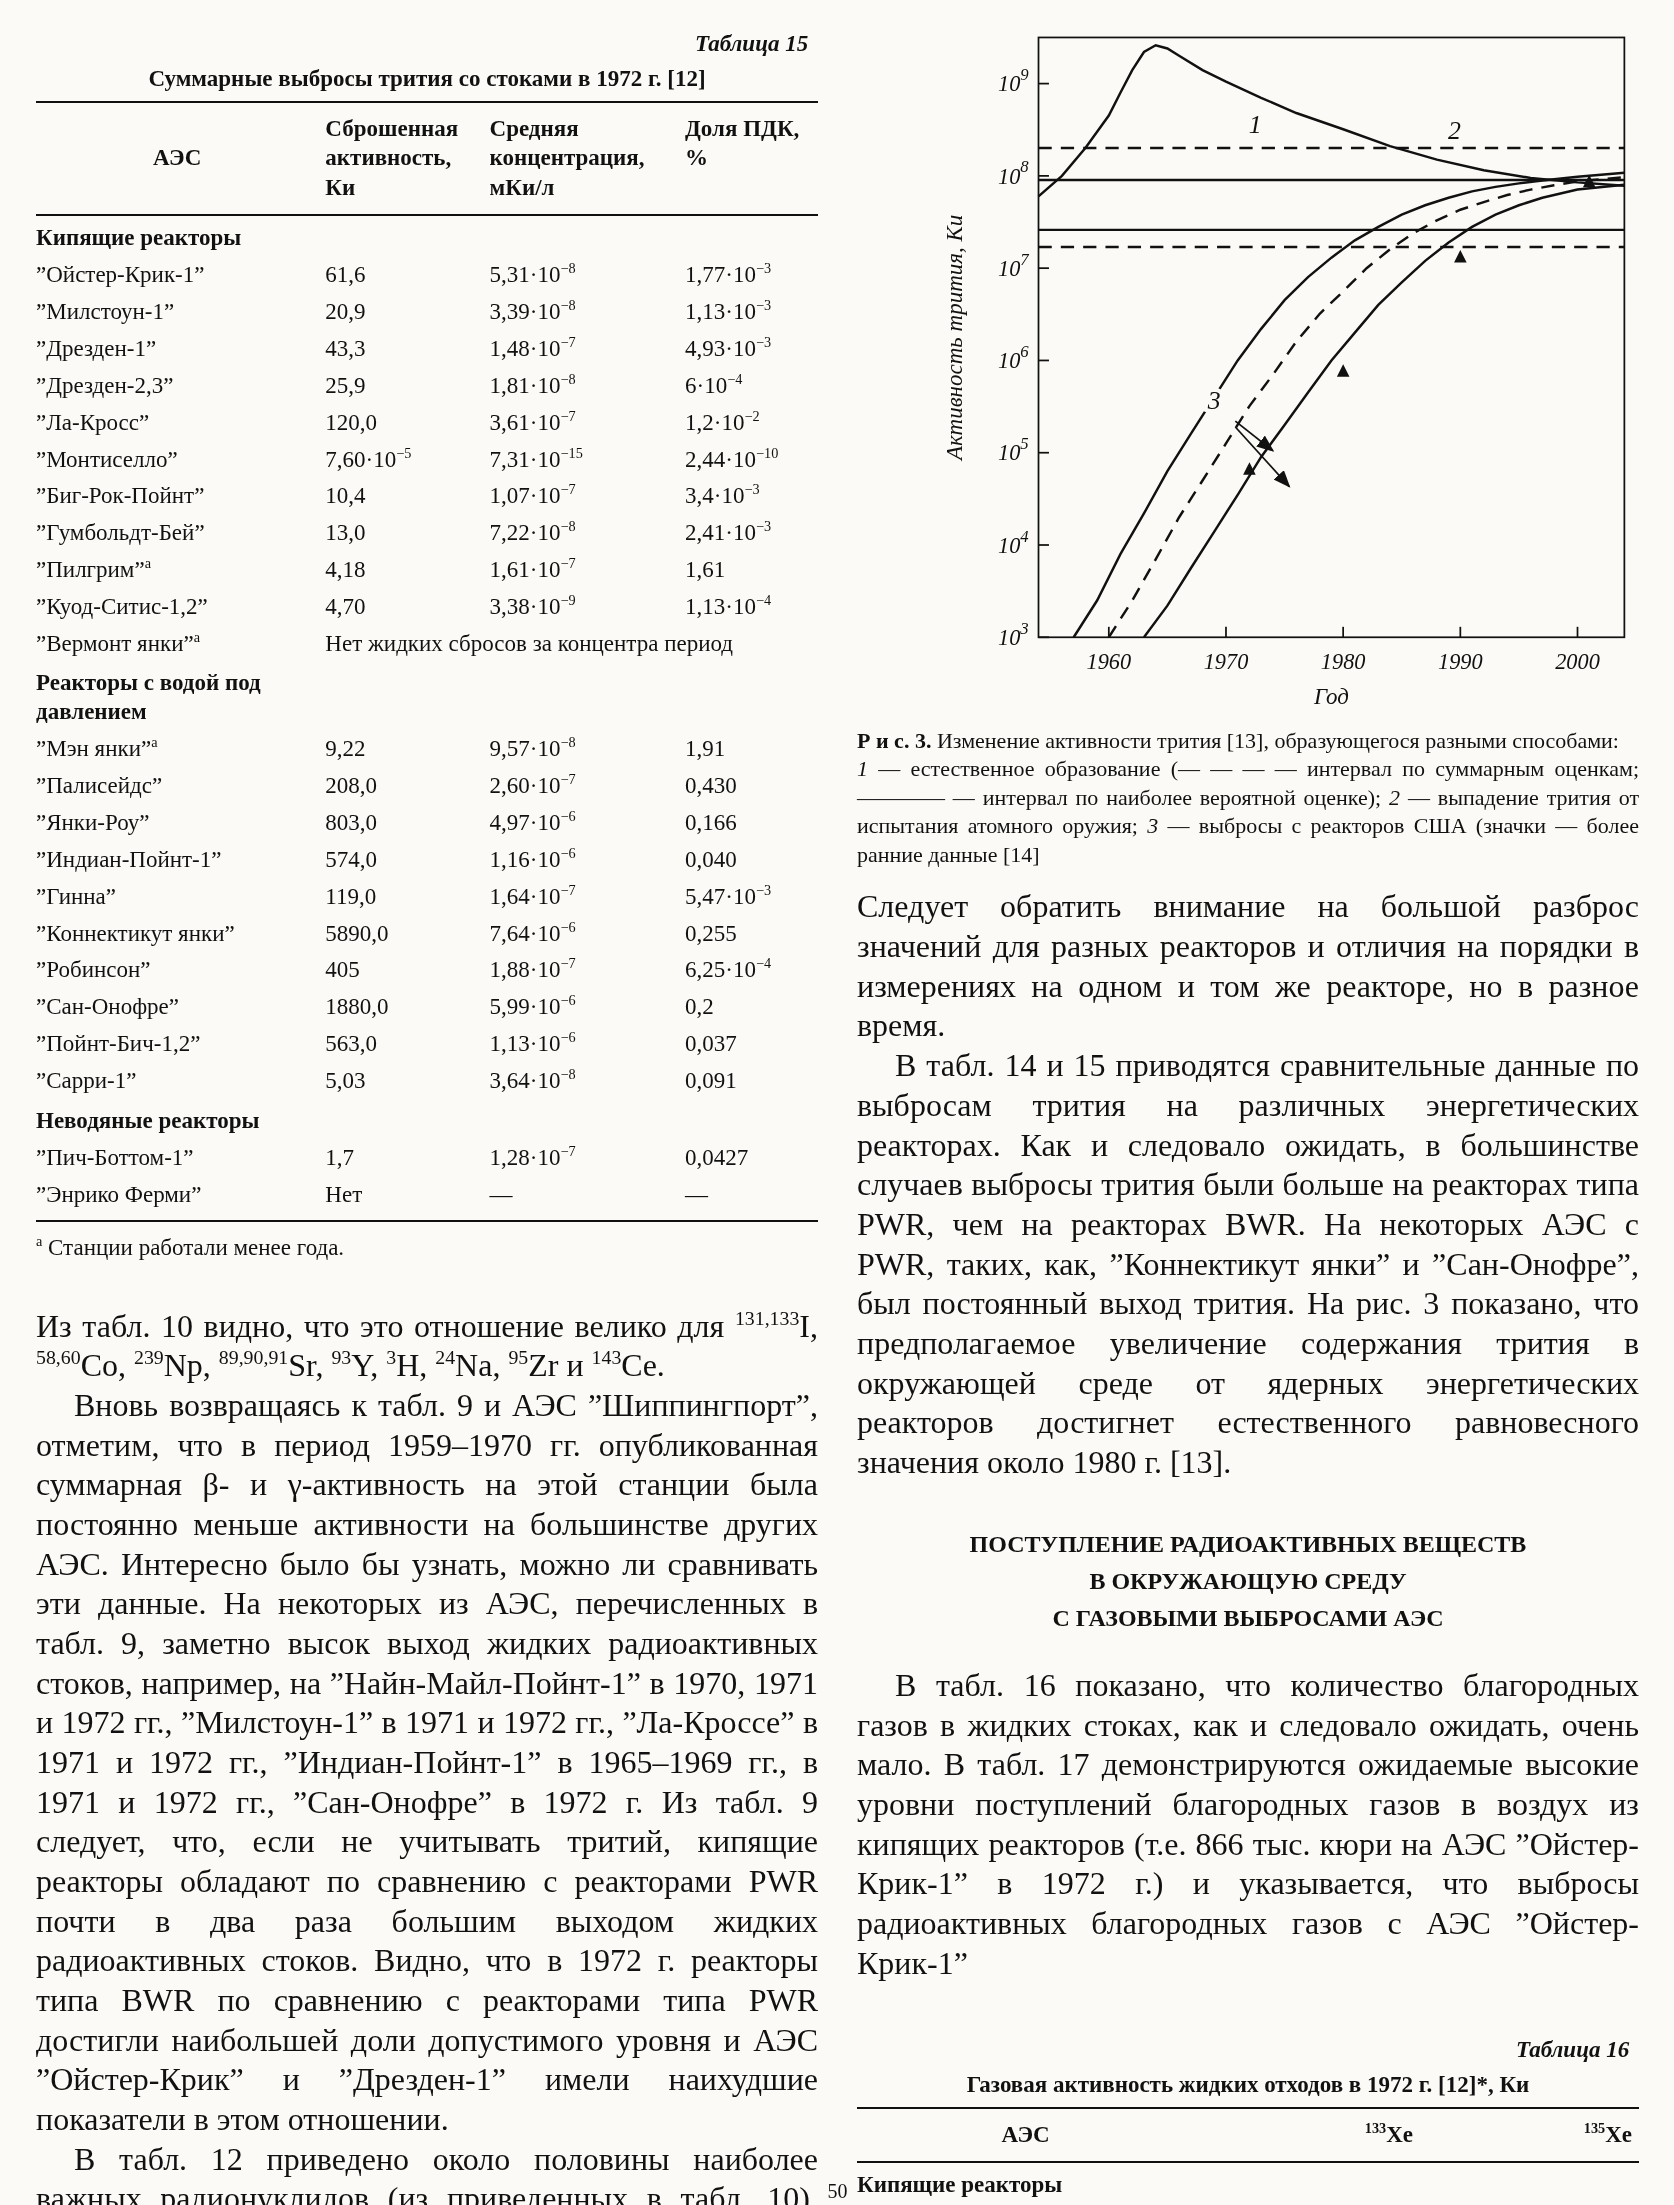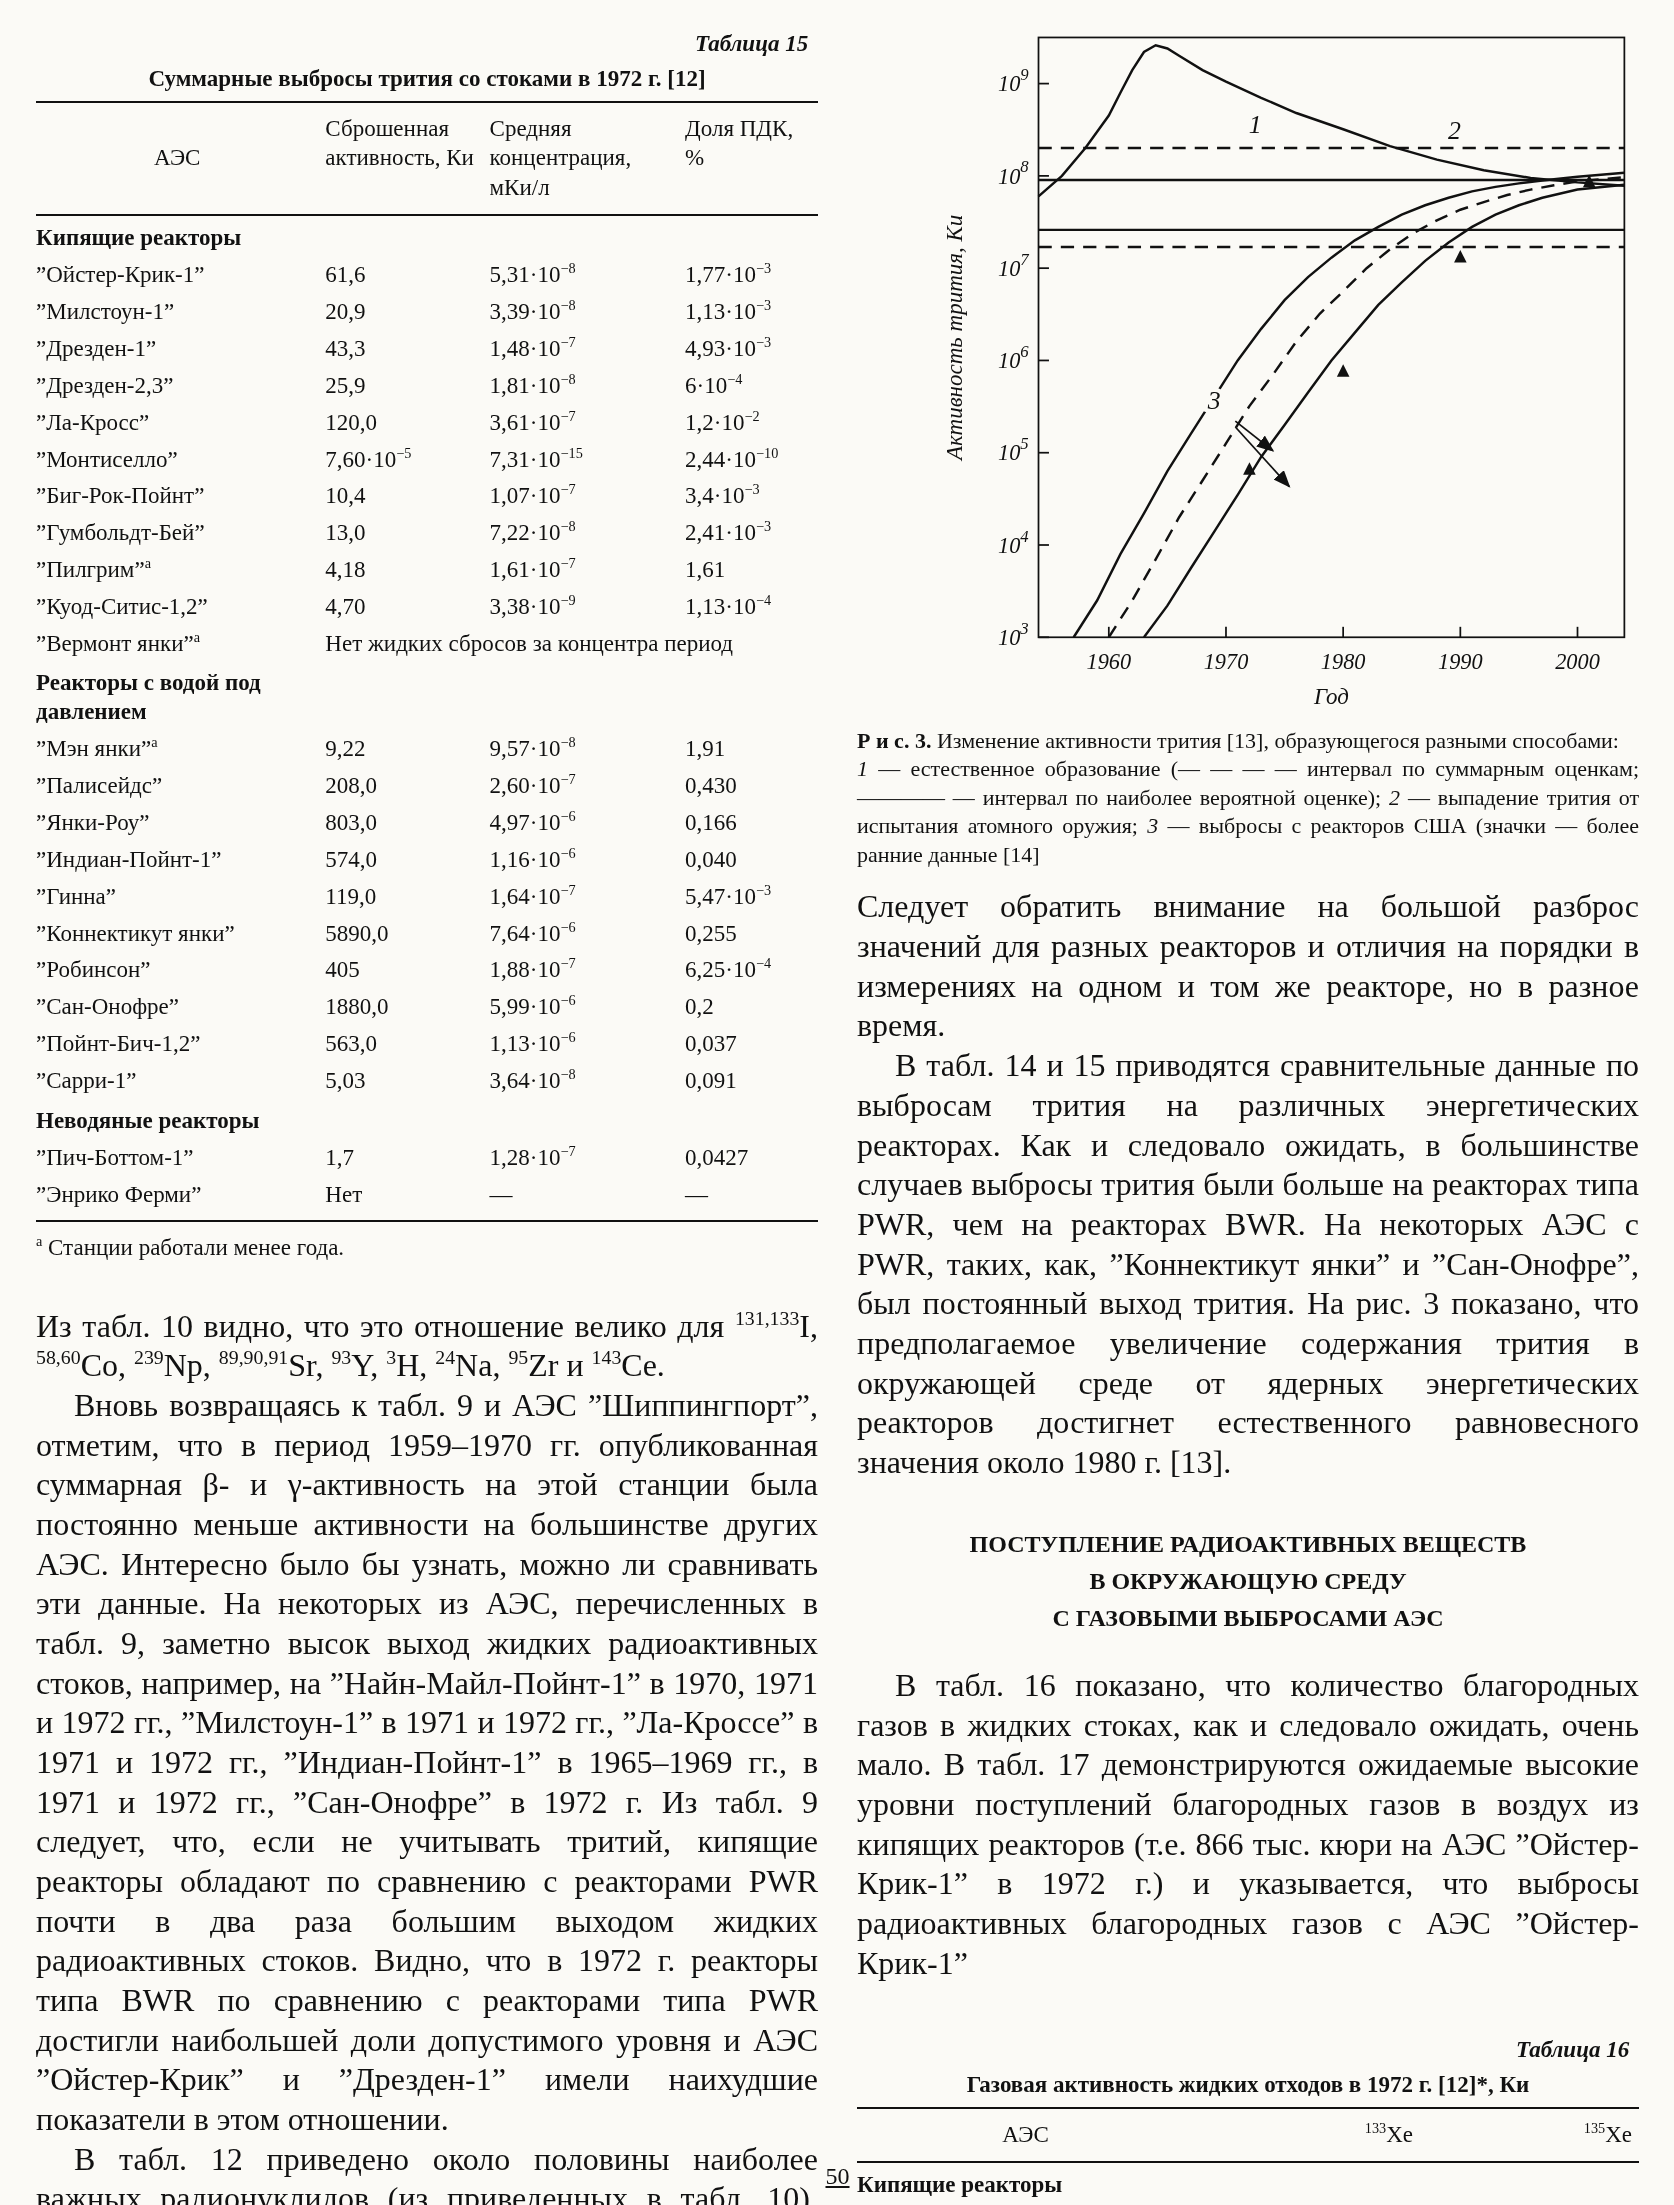--- a/index.html
+++ b/index.html
@@ -7,21 +7,21 @@
   .page{position:relative;width:1675px;height:2205px;box-sizing:border-box;padding:26.5px 36px 0 36px;}
   .cols{display:flex;gap:39px;}
   .col{box-sizing:border-box;}
   .col-left{width:782px;}
   .col-right{width:782px;}
 
   
   .tbl-label{font-style:italic;font-weight:bold;font-size:23px;text-align:right;margin:4.2px 9.8px 7px 0;}
   .tbl-title{font-weight:bold;font-size:23px;text-align:center;margin:0 0 7px 0;line-height:1.3;}
   table.data-table{width:100%;border-collapse:collapse;font-size:23px;line-height:1.3;}
-  table.data-table th{font-weight:normal;text-align:left;vertical-align:top;
+  table.data-table th{font-weight:bold;text-align:left;vertical-align:top;
       padding:11px 7px 11px 0;border-top:2.1px solid #111;border-bottom:2.1px solid #111;}
   table.data-table th.c0{text-align:center;vertical-align:middle;}
   table.data-table td{vertical-align:top;padding:3.5px 7px 3.5px 0;}
   table.data-table td.name{padding-right:4.2px;}
   table.data-table td.sec{padding-top:7px;}
   table.data-table td.sec span{font-weight:bold;display:inline-block;max-width:300px;line-height:1.25;}
   table.t15 col:nth-child(1){width:37%;}
   table.t15 col:nth-child(2){width:21%;}
   table.t15 col:nth-child(3){width:25%;}
   table.t15 col:nth-child(4){width:17%;}
@@ -53,21 +53,21 @@
   svg .curve{fill:none;stroke:#111;stroke-width:3.5;}
   svg .dash{stroke-dasharray:19 13;}
   svg .mk{fill:#111;stroke:none;}
   svg .arrow{stroke:#111;stroke-width:2.5;}
   svg text{fill:#111;}
   svg .ytick,svg .xtick{font-family:"Liberation Serif",serif;font-style:italic;font-size:32px;}
   svg .axlabel{font-family:"Liberation Serif",serif;font-style:italic;font-size:33px;}
   svg .clabel{font-family:"Liberation Serif",serif;font-style:italic;font-size:37px;
       paint-order:stroke;stroke:#fbfaf6;stroke-width:12;}
 
-  .page-number{position:absolute;bottom:15px;left:0;width:100%;text-align:center;font-size:24px;text-decoration:underline;}
+  .page-number{position:absolute;bottom:2px;left:0;width:100%;text-align:center;font-size:20px;}
 </style>
 </head>
 <body>
 
 <div class="page">
   <div class="cols">
 
     <div class="col col-left">
       <div class="tbl-label">Таблица 15</div>
       <div class="tbl-title">Суммарные выбросы трития со стоками в 1972 г. [12]</div>

